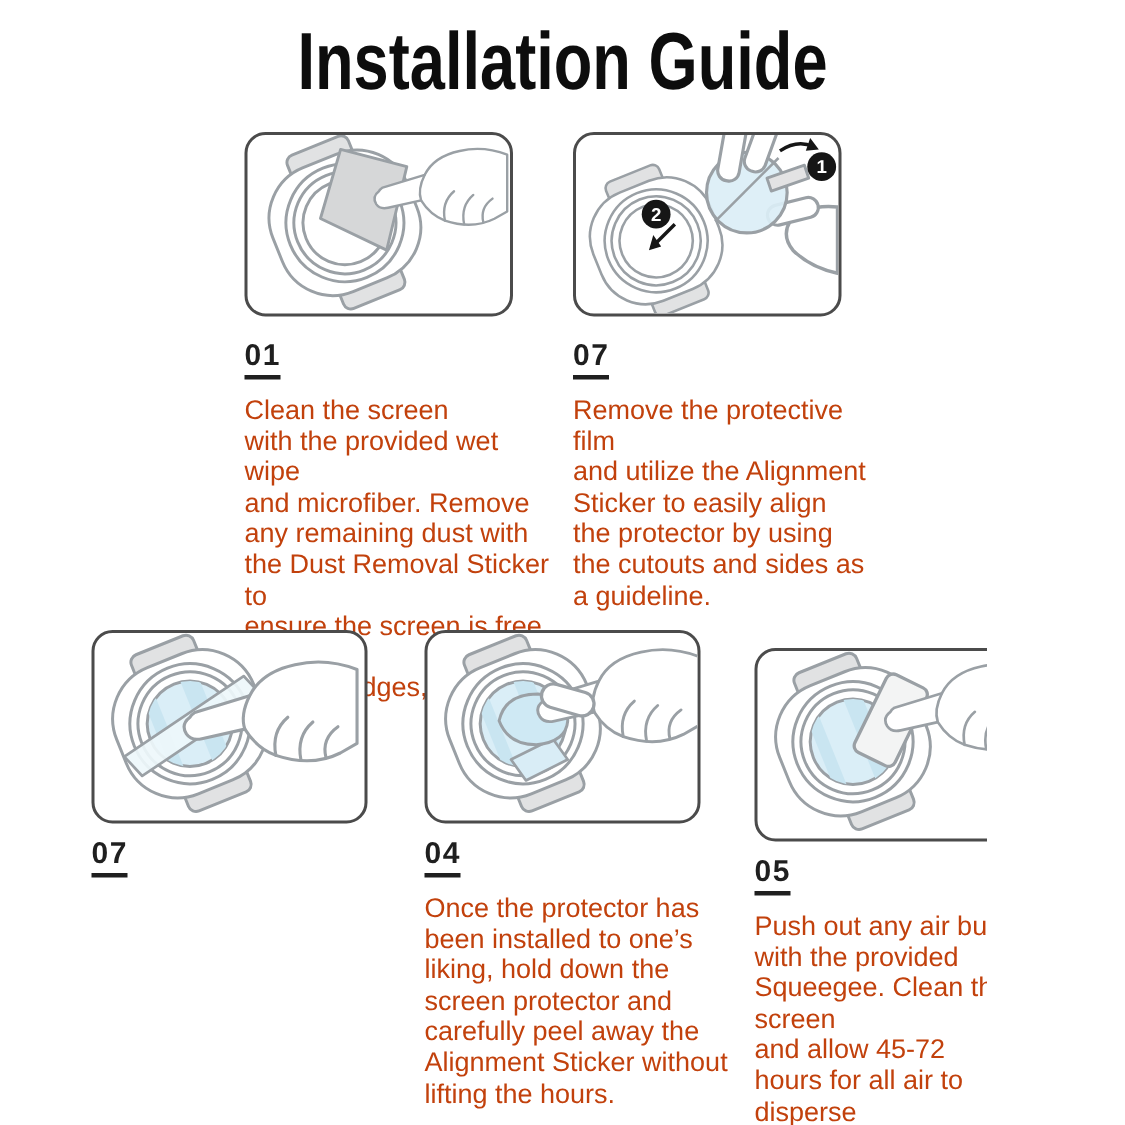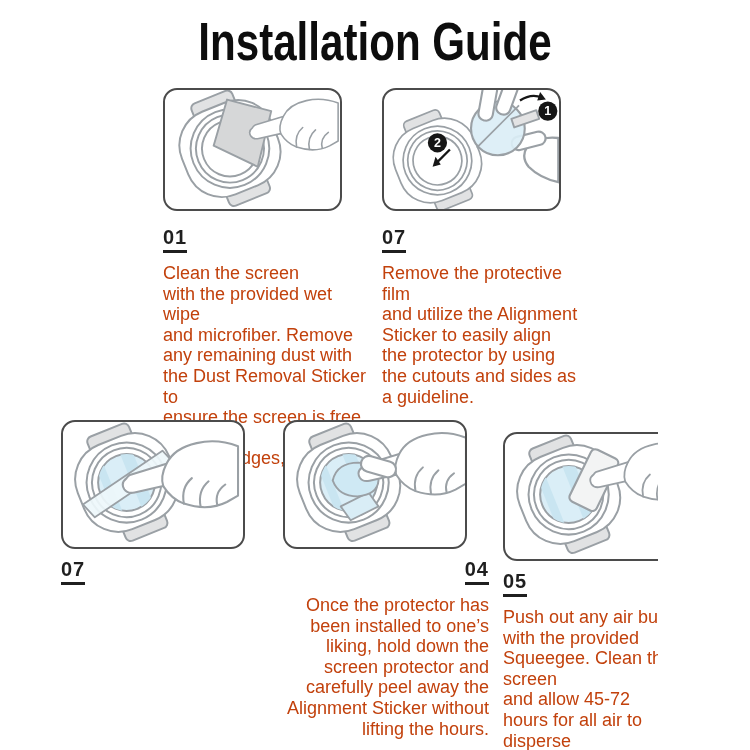--- a/index.html
+++ b/index.html
@@ -9,21 +9,21 @@
   }
   .title{
     position:absolute;top:13px;left:0;width:750px;text-align:center;
     font-size:54px;line-height:56px;font-weight:bold;color:#0d0d0d;
     transform:scaleX(0.78);transform-origin:50% 50%;margin:0;white-space:nowrap;
   }
   .step{position:absolute;width:206px;}
   #step1{left:163px;top:88px;}
   #step2{left:382px;top:88px;}
   #step3{left:61px;top:420px;}
-  #step4{left:283px;top:420px;text-align:right;}
+  #step4{left:283px;top:420px;}
   #step5{left:503px;top:432px;}
   .figure{
     width:175px;height:119px;border:2.5px solid #4b4b4b;border-radius:14px;
     background:#fff;overflow:hidden;
   }
   .row2 .figure{width:180px;height:125px;}
   .figure svg{display:block;width:100%;height:100%;}
   .step-num{
     display:inline-block;margin-top:16px;font-weight:bold;font-size:20px;
     line-height:1;color:#1f1f1f;border-bottom:3px solid #1f1f1f;

